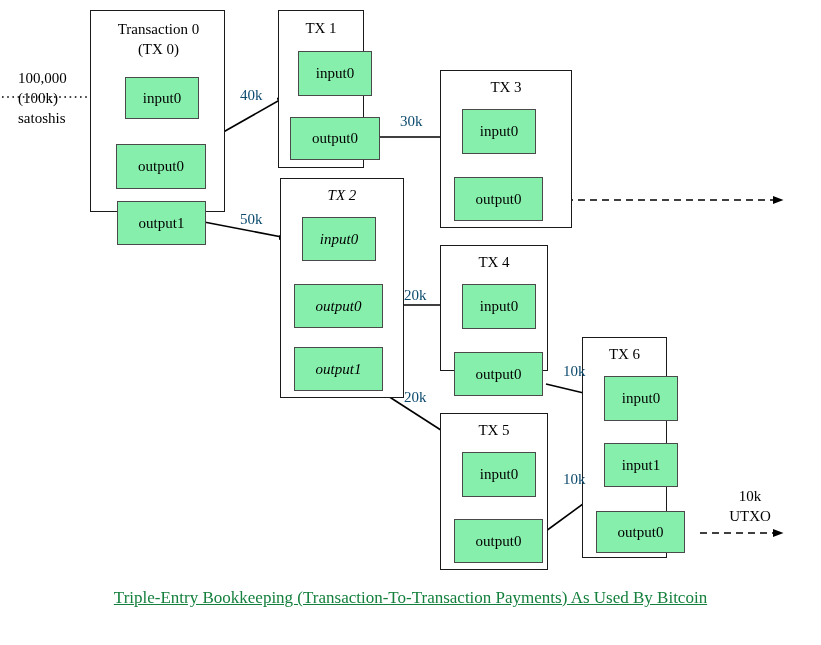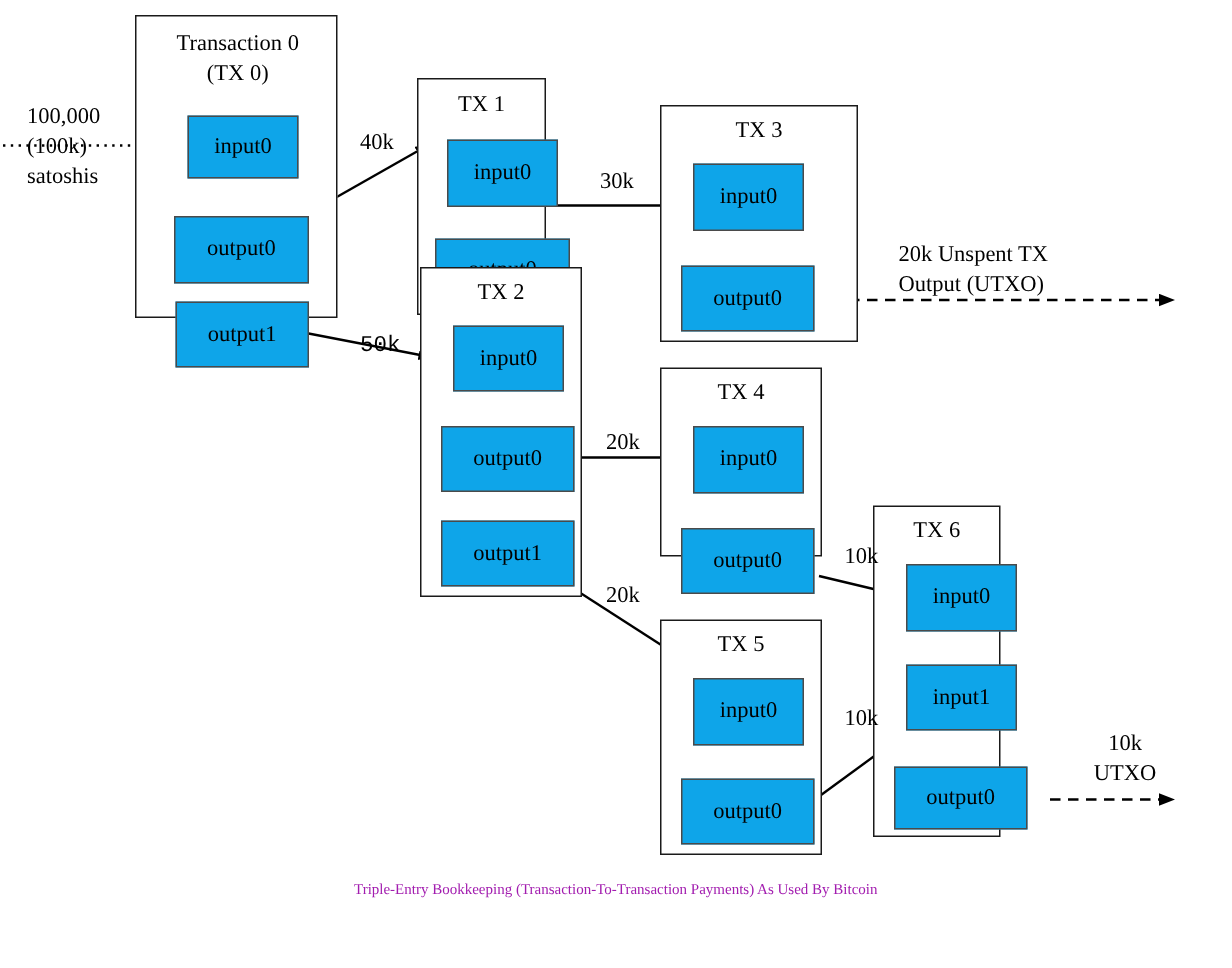--- a/index.html
+++ b/index.html
@@ -28,41 +28,42 @@
     right: 0;
     text-align: center;
     font-size: 15px;
     line-height: 18px;
     color: #000;
     white-space: nowrap;
   }
   .io-box {
     position: absolute;
     border: 1.5px solid #4a4a4a;
-    background: #0ea5e9;
+    background: #86efac;
     box-sizing: border-box;
     display: flex;
     align-items: center;
     justify-content: center;
     font-size: 15px;
     color: #000;
   }
   .edge-label {
     position: absolute;
     font-size: 15px;
     line-height: 18px;
-    color: #000000;
+    color: #0c4a6e;
     white-space: nowrap;
   }
   .caption {
     position: absolute;
-    font-size: 10px;
-    color: #a21caf;
+    font-size: 17px;
+    color: #15803d;
     white-space: nowrap;
     text-align: center;
+    text-decoration: underline;
   }
   svg.edges {
     position: absolute;
     left: 0;
     top: 0;
     width: 821px;
     height: 645px;
     pointer-events: none;
   }
   .ttl-multi {
@@ -134,27 +135,27 @@
 satoshis</div>
 
   <div class="tx-box" style="left:90px; top:10px; width:135px; height:202px;">
     <div class="ttl-multi" style="left:0; top:8px; width:135px;">Transaction 0
 (TX 0)</div>
     <div class="io-box" style="left:34px; top:66px; width:74px; height:42px;">input0</div>
     <div class="io-box" style="left:25px; top:133px; width:90px; height:45px;">output0</div>
     <div class="io-box" style="left:26px; top:190px; width:89px; height:44px;">output1</div>
   </div>
 
-  <div class="tx-box" style="left:278px; top:10px; width:86px; height:158px;margin-top:42px;">
+  <div class="tx-box" style="left:278px; top:10px; width:86px; height:158px;">
     <div class="tx-title" style="top:8px;">TX 1</div>
     <div class="io-box" style="left:19px; top:40px; width:74px; height:45px;">input0</div>
     <div class="io-box" style="left:11px; top:106px; width:90px; height:43px;">output0</div>
   </div>
 
-  <div class="tx-box" style="left:280px; top:178px; width:108px; height:220px;">
+  <div class="tx-box" style="left:280px; top:178px; width:124px; height:220px;font-style:italic;">
     <div class="tx-title" style="top:7px;">TX 2</div>
     <div class="io-box" style="left:21px; top:38px; width:74px; height:44px;">input0</div>
     <div class="io-box" style="left:13px; top:105px; width:89px; height:44px;">output0</div>
     <div class="io-box" style="left:13px; top:168px; width:89px; height:44px;">output1</div>
   </div>
 
   <div class="tx-box" style="left:440px; top:70px; width:132px; height:158px;">
     <div class="tx-title" style="top:7px;">TX 3</div>
     <div class="io-box" style="left:21px; top:38px; width:74px; height:45px;">input0</div>
     <div class="io-box" style="left:13px; top:106px; width:89px; height:44px;">output0</div>
@@ -173,28 +174,26 @@
   </div>
 
   <div class="tx-box" style="left:582px; top:337px; width:85px; height:221px;">
     <div class="tx-title" style="top:7px;">TX 6</div>
     <div class="io-box" style="left:21px; top:38px; width:74px; height:45px;">input0</div>
     <div class="io-box" style="left:21px; top:105px; width:74px; height:44px;">input1</div>
     <div class="io-box" style="left:13px; top:173px; width:89px; height:42px;">output0</div>
   </div>
 
   <div class="edge-label" style="left:240px; top:86px;">40k</div>
-  <div class="edge-label" style="left:240px; top:222px;font-family:Liberation Mono, monospace;">50k</div>
+  <div class="edge-label" style="left:240px; top:210px;">50k</div>
   <div class="edge-label" style="left:400px; top:112px;">30k</div>
   <div class="edge-label" style="left:404px; top:286px;">20k</div>
   <div class="edge-label" style="left:404px; top:388px;">20k</div>
   <div class="edge-label" style="left:563px; top:362px;">10k</div>
   <div class="edge-label" style="left:563px; top:470px;">10k</div>
 
-  <div class="ttl-multi" style="left:599px; top:160px; width:170px; text-align:left;">20k Unspent TX
-Output (UTXO)</div>
 
   <div class="ttl-multi" style="left:715px; top:486px; width:70px; text-align:center;">10k
 UTXO</div>
 
   <div class="caption" style="left:0; top:588px; width:821px;">Triple-Entry Bookkeeping (Transaction-To-Transaction Payments) As Used By Bitcoin</div>
 
 </div>
 
 </body></html>

